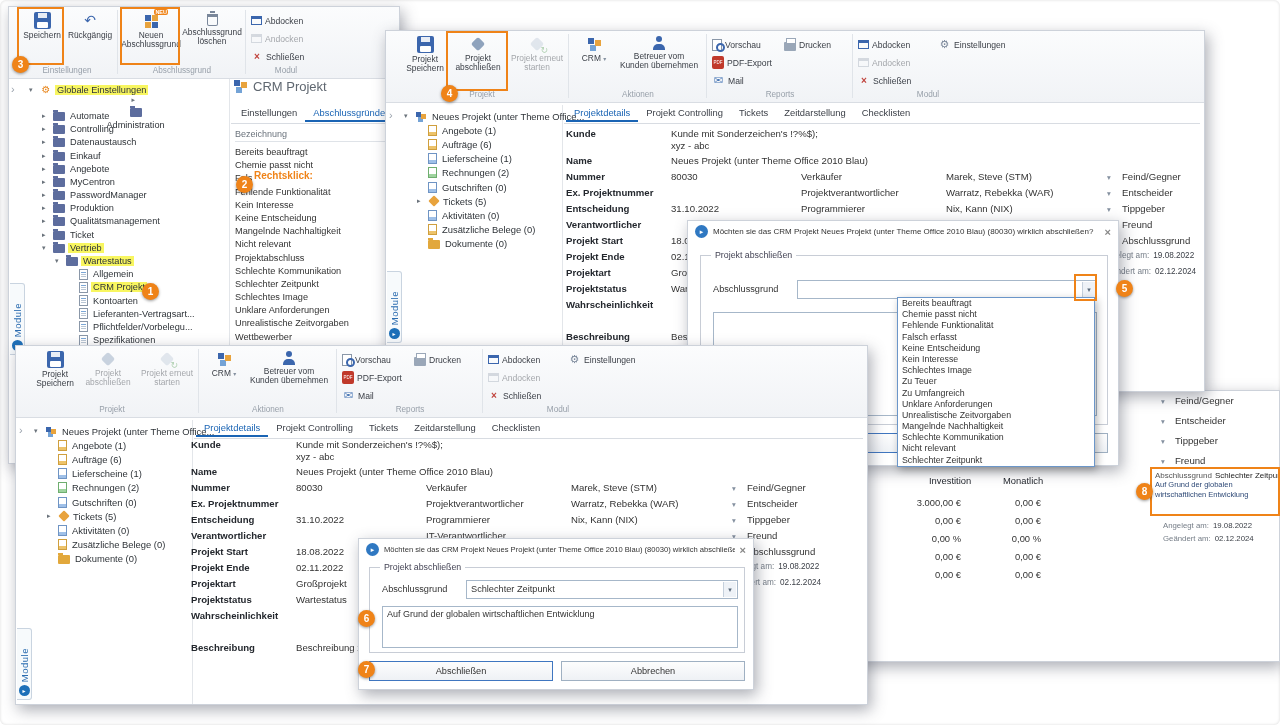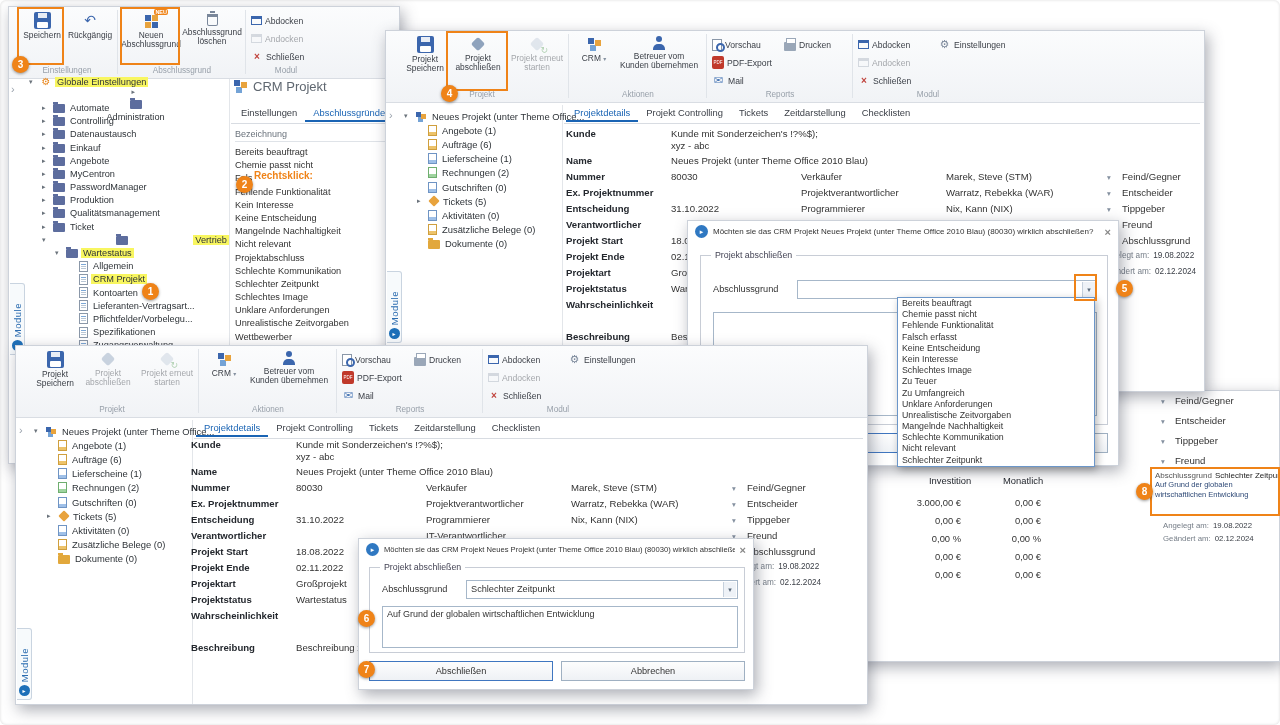--- a/index.html
+++ b/index.html
@@ -256,21 +256,21 @@
   <div class="rgrp" style="left:12px;width:92px">Einstellungen</div>
   <div class="rgrp" style="left:114px;width:118px">Abschlussgrund</div>
   <div class="rgrp" style="left:242px;width:70px">Modul</div>
 
   <span class="chev" style="left:2px;top:76px"></span>
   <div class="modtab" style="top:276px">
     <span class="vtext">Module</span>
     <span class="ic-modarrow"></span>
   </div>
 
-  <div class="w1tree" style="position:absolute;left:16px;top:68px;width:204px">
+  <div class="w1tree" style="position:absolute;left:16px;top:76px;width:204px">
         <div class="titem hl" style="padding-left: 4px;">
       <span class="arr">▾</span>
       <span class="tic gear"></span>
       <span class="tlbl">Globale Einstellungen</span>
     </div>
         <div class="titem" style="padding-left: 17px; flex-direction: column;">
       <span class="arr">▸</span>
       <span class="tic folder"></span>
       <span class="tlbl">Administration</span>
     </div>
@@ -317,21 +317,21 @@
         <div class="titem" style="padding-left: 17px;">
       <span class="arr">▸</span>
       <span class="tic folder"></span>
       <span class="tlbl">Qualitätsmanagement</span>
     </div>
         <div class="titem" style="padding-left: 17px;">
       <span class="arr">▸</span>
       <span class="tic folder"></span>
       <span class="tlbl">Ticket</span>
     </div>
-        <div class="titem hl" style="padding-left: 17px; justify-content: space-between;">
+        <div class="titem hl" style="padding-left: 17px;">
       <span class="arr">▾</span>
       <span class="tic folder"></span>
       <span class="tlbl">Vertrieb</span>
     </div>
         <div class="titem hl" style="padding-left: 30px;">
       <span class="arr">▾</span>
       <span class="tic folder"></span>
       <span class="tlbl">Wartestatus</span>
     </div>
         <div class="titem" style="padding-left: 43px;">

